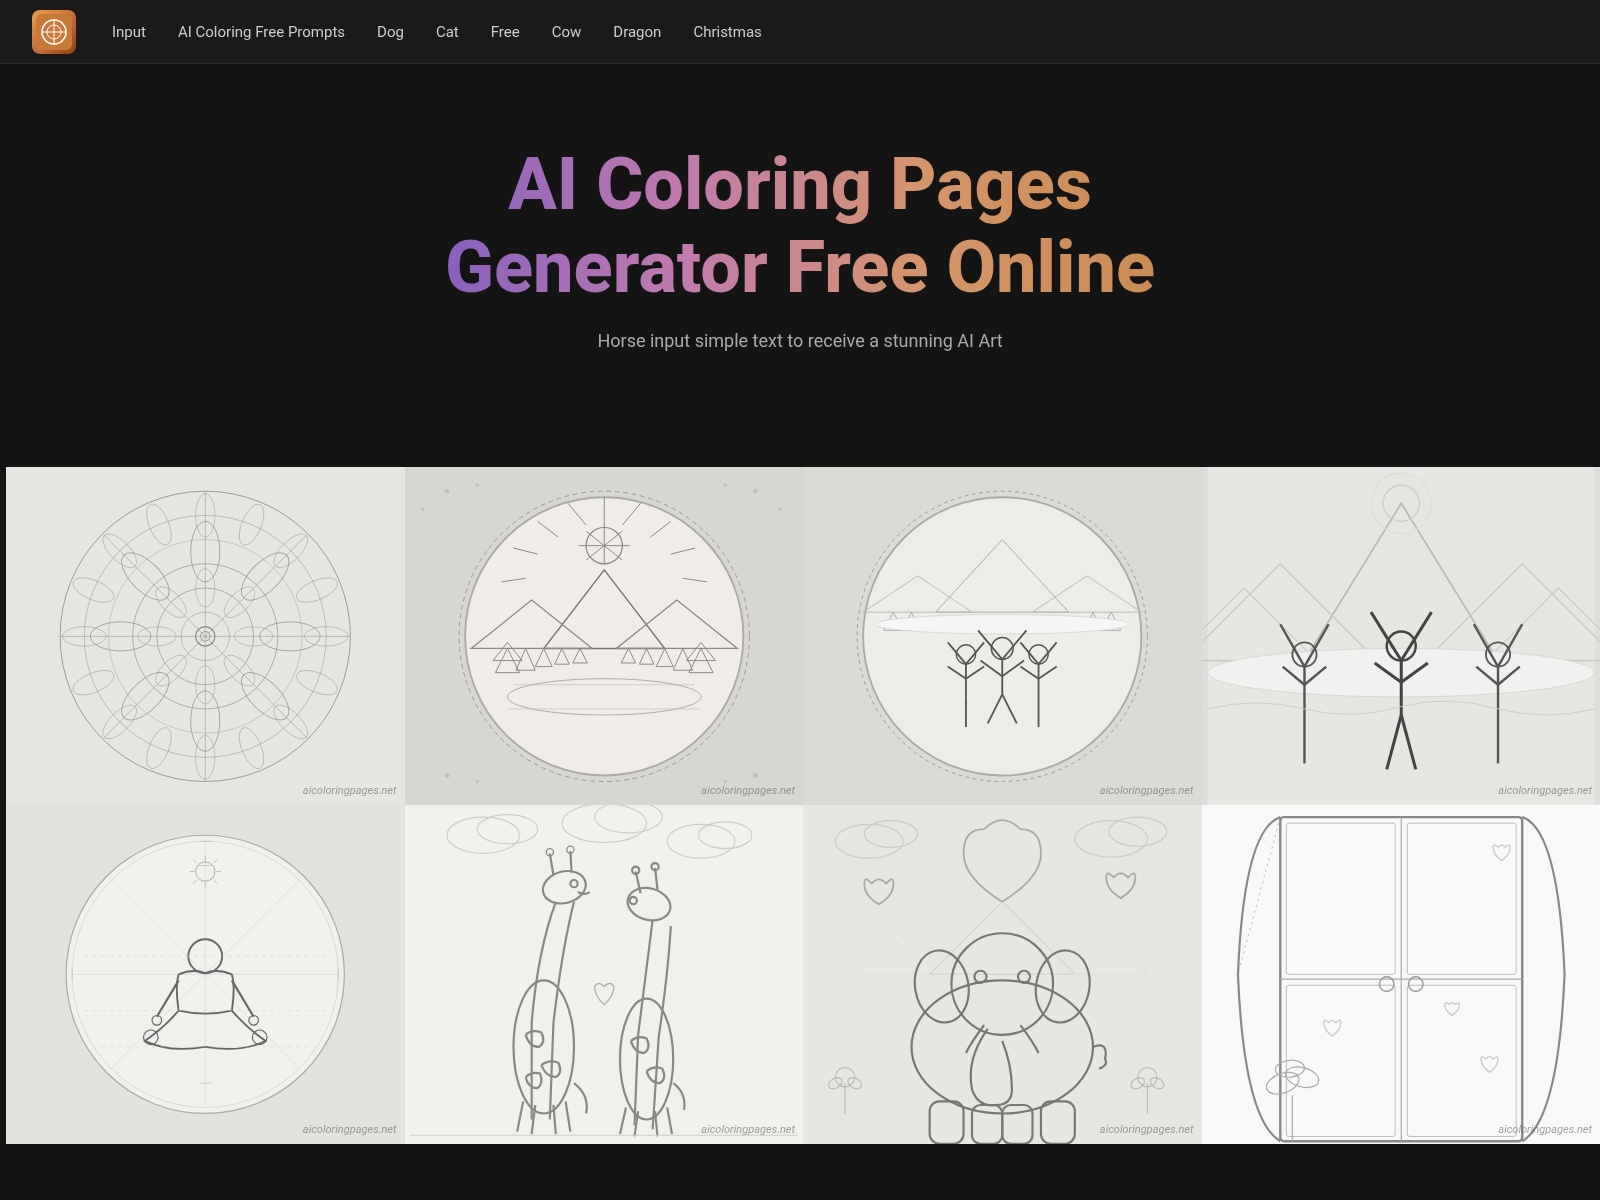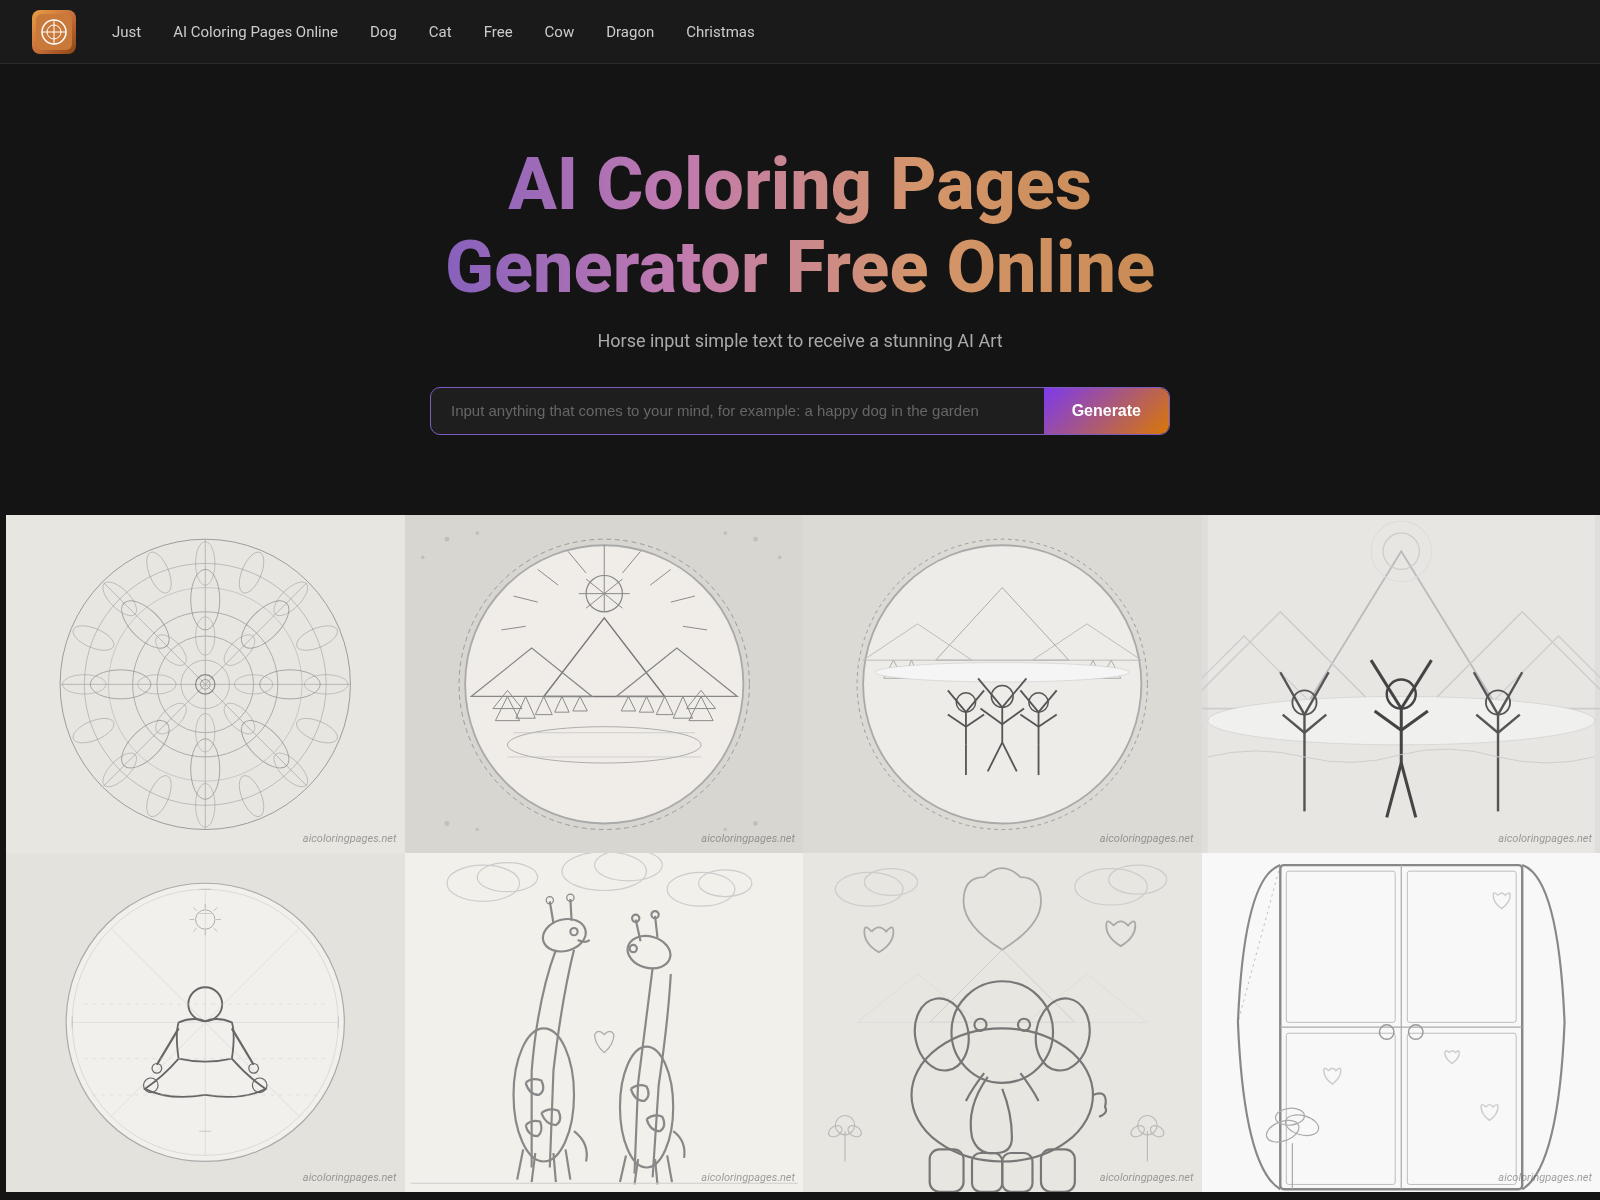--- a/index.html
+++ b/index.html
@@ -147,38 +147,34 @@
   <div class="nav-logo">
     <svg viewBox="0 0 36 36" fill="none" xmlns="http://www.w3.org/2000/svg">
       <rect width="36" height="36" rx="6" fill="#c97a3a"></rect>
       <circle cx="18" cy="18" r="12" fill="none" stroke="#fff" stroke-width="1.5"></circle>
       <circle cx="18" cy="18" r="7" fill="none" stroke="#fff" stroke-width="1"></circle>
       <line x1="18" y1="6" x2="18" y2="30" stroke="#fff" stroke-width="1"></line>
       <line x1="6" y1="18" x2="30" y2="18" stroke="#fff" stroke-width="1"></line>
     </svg>
   </div>
   <div class="nav-links">
-    <a class="nav-link">Just</a>
-    <a class="nav-link">AI Coloring Pages Online</a>
+    <a class="nav-link">Input</a>
+    <a class="nav-link">AI Coloring Free Prompts</a>
     <a class="nav-link">Dog</a>
     <a class="nav-link">Cat</a>
     <a class="nav-link">Free</a>
     <a class="nav-link">Cow</a>
     <a class="nav-link">Dragon</a>
     <a class="nav-link">Christmas</a>
   </div>
 </nav>
 
 <section class="hero">
   <h1 class="hero-title">AI Coloring Pages Generator Free Online</h1>
   <p class="hero-subtitle">Horse input simple text to receive a stunning AI Art</p>
-  <div class="search-container">
-    <input class="search-input" type="text" placeholder="Input anything that comes to your mind, for example: a happy dog in the garden" style="">
-    <button class="generate-btn">Generate</button>
-  </div>
 </section>
 
 <div class="gallery">
 
   <div class="gallery-item mandala-bg">
     <svg viewBox="0 0 320 280" xmlns="http://www.w3.org/2000/svg" style="width:100%;height:100%;background:#e8e6e0;">
       <g transform="translate(160,140)">
 
         <circle r="120" fill="none" stroke="#999" stroke-width="0.8"></circle>
         <circle r="100" fill="none" stroke="#aaa" stroke-width="0.6"></circle>

